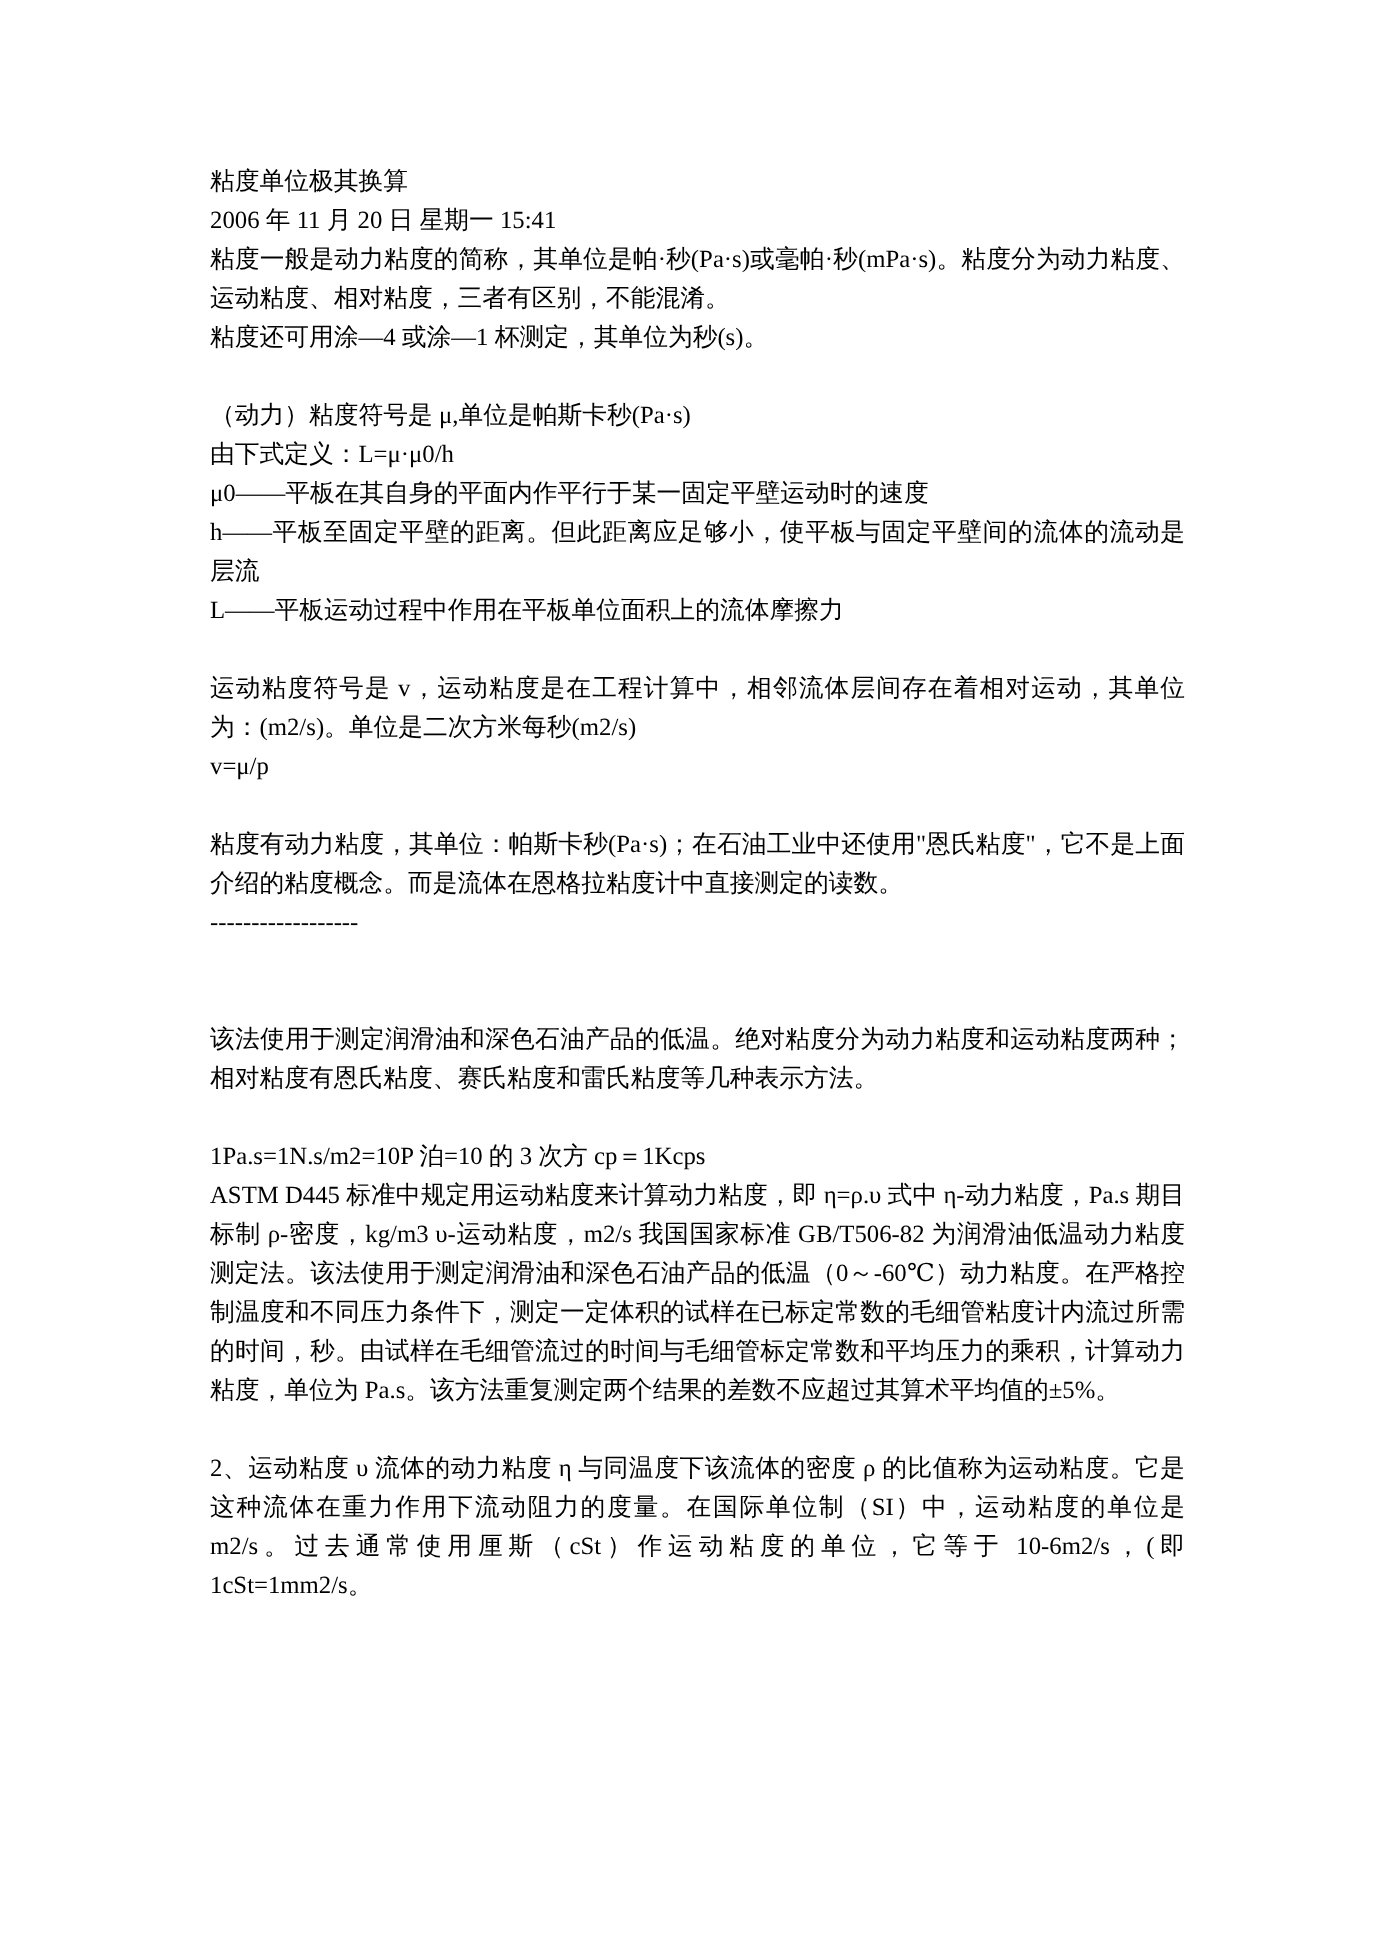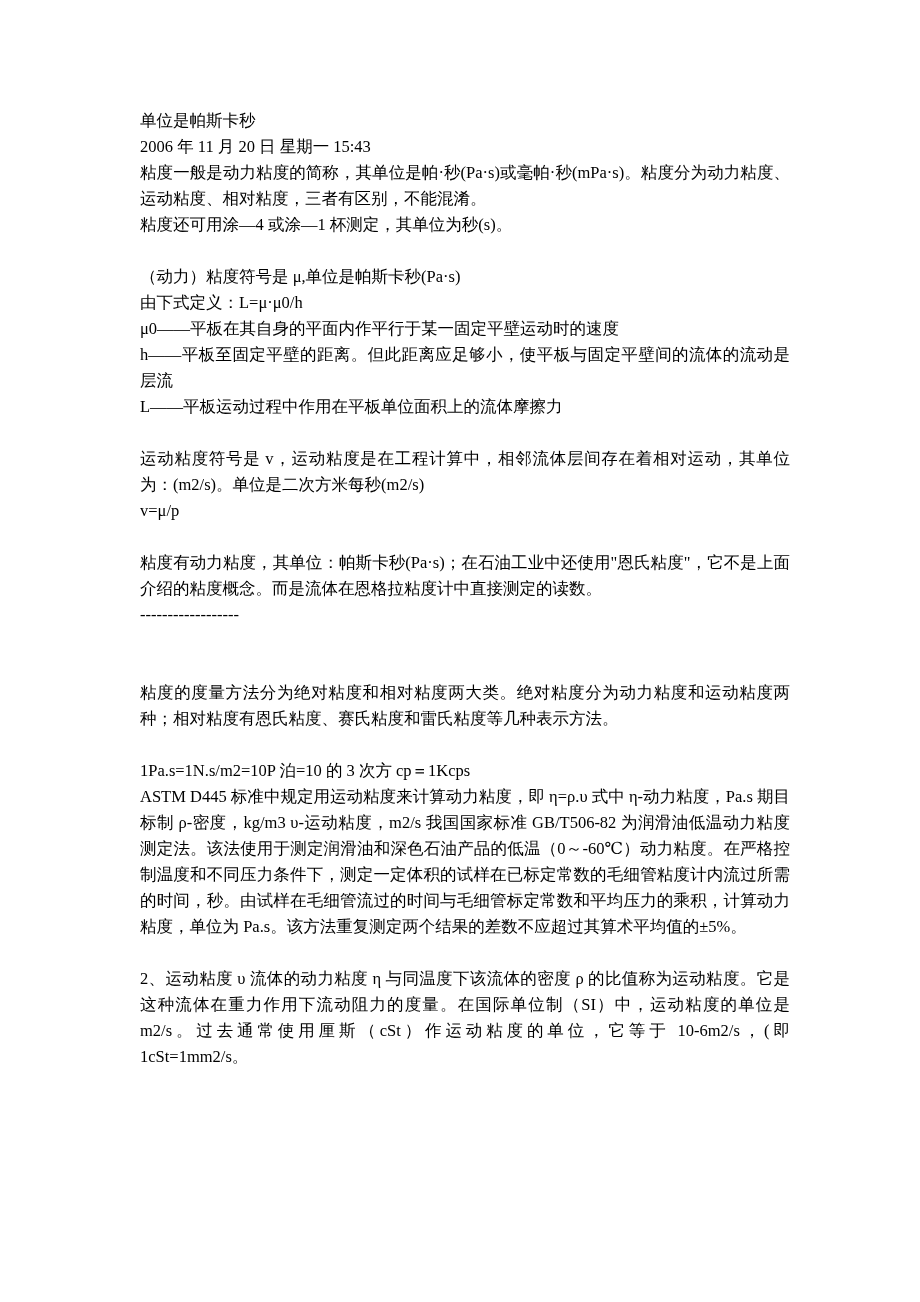--- a/index.html
+++ b/index.html
@@ -33,30 +33,30 @@
   }
   .para.last {
     margin-bottom: 0;
     font-family: Liberation Serif, serif;
   }
 </style>
 </head>
 <body>
 
 <div class="page">
-  <p class="line">单位是帕斯卡秒</p>
-  <p class="line">2006 年 11 月 20 日  星期一  15:43</p>
+  <p class="line">粘度单位极其换算</p>
+  <p class="line">2006 年 11 月 20 日  星期一  15:41</p>
   <p class="para">粘度一般是动力粘度的简称，其单位是帕·秒(Pa·s)或毫帕·秒(mPa·s)。粘度分为动力粘度、运动粘度、相对粘度，三者有区别，不能混淆。
 粘度还可用涂—4 或涂—1 杯测定，其单位为秒(s)。</p>
   <p class="para">（动力）粘度符号是 μ,单位是帕斯卡秒(Pa·s)
 由下式定义：L=μ·μ0/h
 μ0——平板在其自身的平面内作平行于某一固定平壁运动时的速度
 h——平板至固定平壁的距离。但此距离应足够小，使平板与固定平壁间的流体的流动是层流
 L——平板运动过程中作用在平板单位面积上的流体摩擦力</p>
   <p class="para">运动粘度符号是 v，运动粘度是在工程计算中，相邻流体层间存在着相对运动，其单位为：(m2/s)。单位是二次方米每秒(m2/s)
 v=μ/p</p>
   <p class="para gap2">粘度有动力粘度，其单位：帕斯卡秒(Pa·s)；在石油工业中还使用"恩氏粘度"，它不是上面介绍的粘度概念。而是流体在恩格拉粘度计中直接测定的读数。
 ------------------</p>
-  <p class="para">粘度的度量方法分为绝对粘度和相对粘度两大类。绝对粘度分为动力粘度和运动粘度两种；相对粘度有恩氏粘度、赛氏粘度和雷氏粘度等几种表示方法。</p>
+  <p class="para">该法使用于测定润滑油和深色石油产品的低温。绝对粘度分为动力粘度和运动粘度两种；相对粘度有恩氏粘度、赛氏粘度和雷氏粘度等几种表示方法。</p>
   <p class="para">1Pa.s=1N.s/m2=10P 泊=10 的 3 次方 cp＝1Kcps
 ASTM D445 标准中规定用运动粘度来计算动力粘度，即 η=ρ.υ 式中 η-动力粘度，Pa.s 期目标制 ρ-密度，kg/m3 υ-运动粘度，m2/s 我国国家标准 GB/T506-82 为润滑油低温动力粘度测定法。该法使用于测定润滑油和深色石油产品的低温（0～-60℃）动力粘度。在严格控制温度和不同压力条件下，测定一定体积的试样在已标定常数的毛细管粘度计内流过所需的时间，秒。由试样在毛细管流过的时间与毛细管标定常数和平均压力的乘积，计算动力粘度，单位为 Pa.s。该方法重复测定两个结果的差数不应超过其算术平均值的±5%。</p>
   <p class="para last">2、运动粘度 υ 流体的动力粘度 η 与同温度下该流体的密度 ρ 的比值称为运动粘度。它是这种流体在重力作用下流动阻力的度量。在国际单位制（SI）中，运动粘度的单位是 m2/s。过去通常使用厘斯（cSt）作运动粘度的单位，它等于 10-6m2/s，(即 1cSt=1mm2/s。</p>
 </div>
 
 </body></html>

